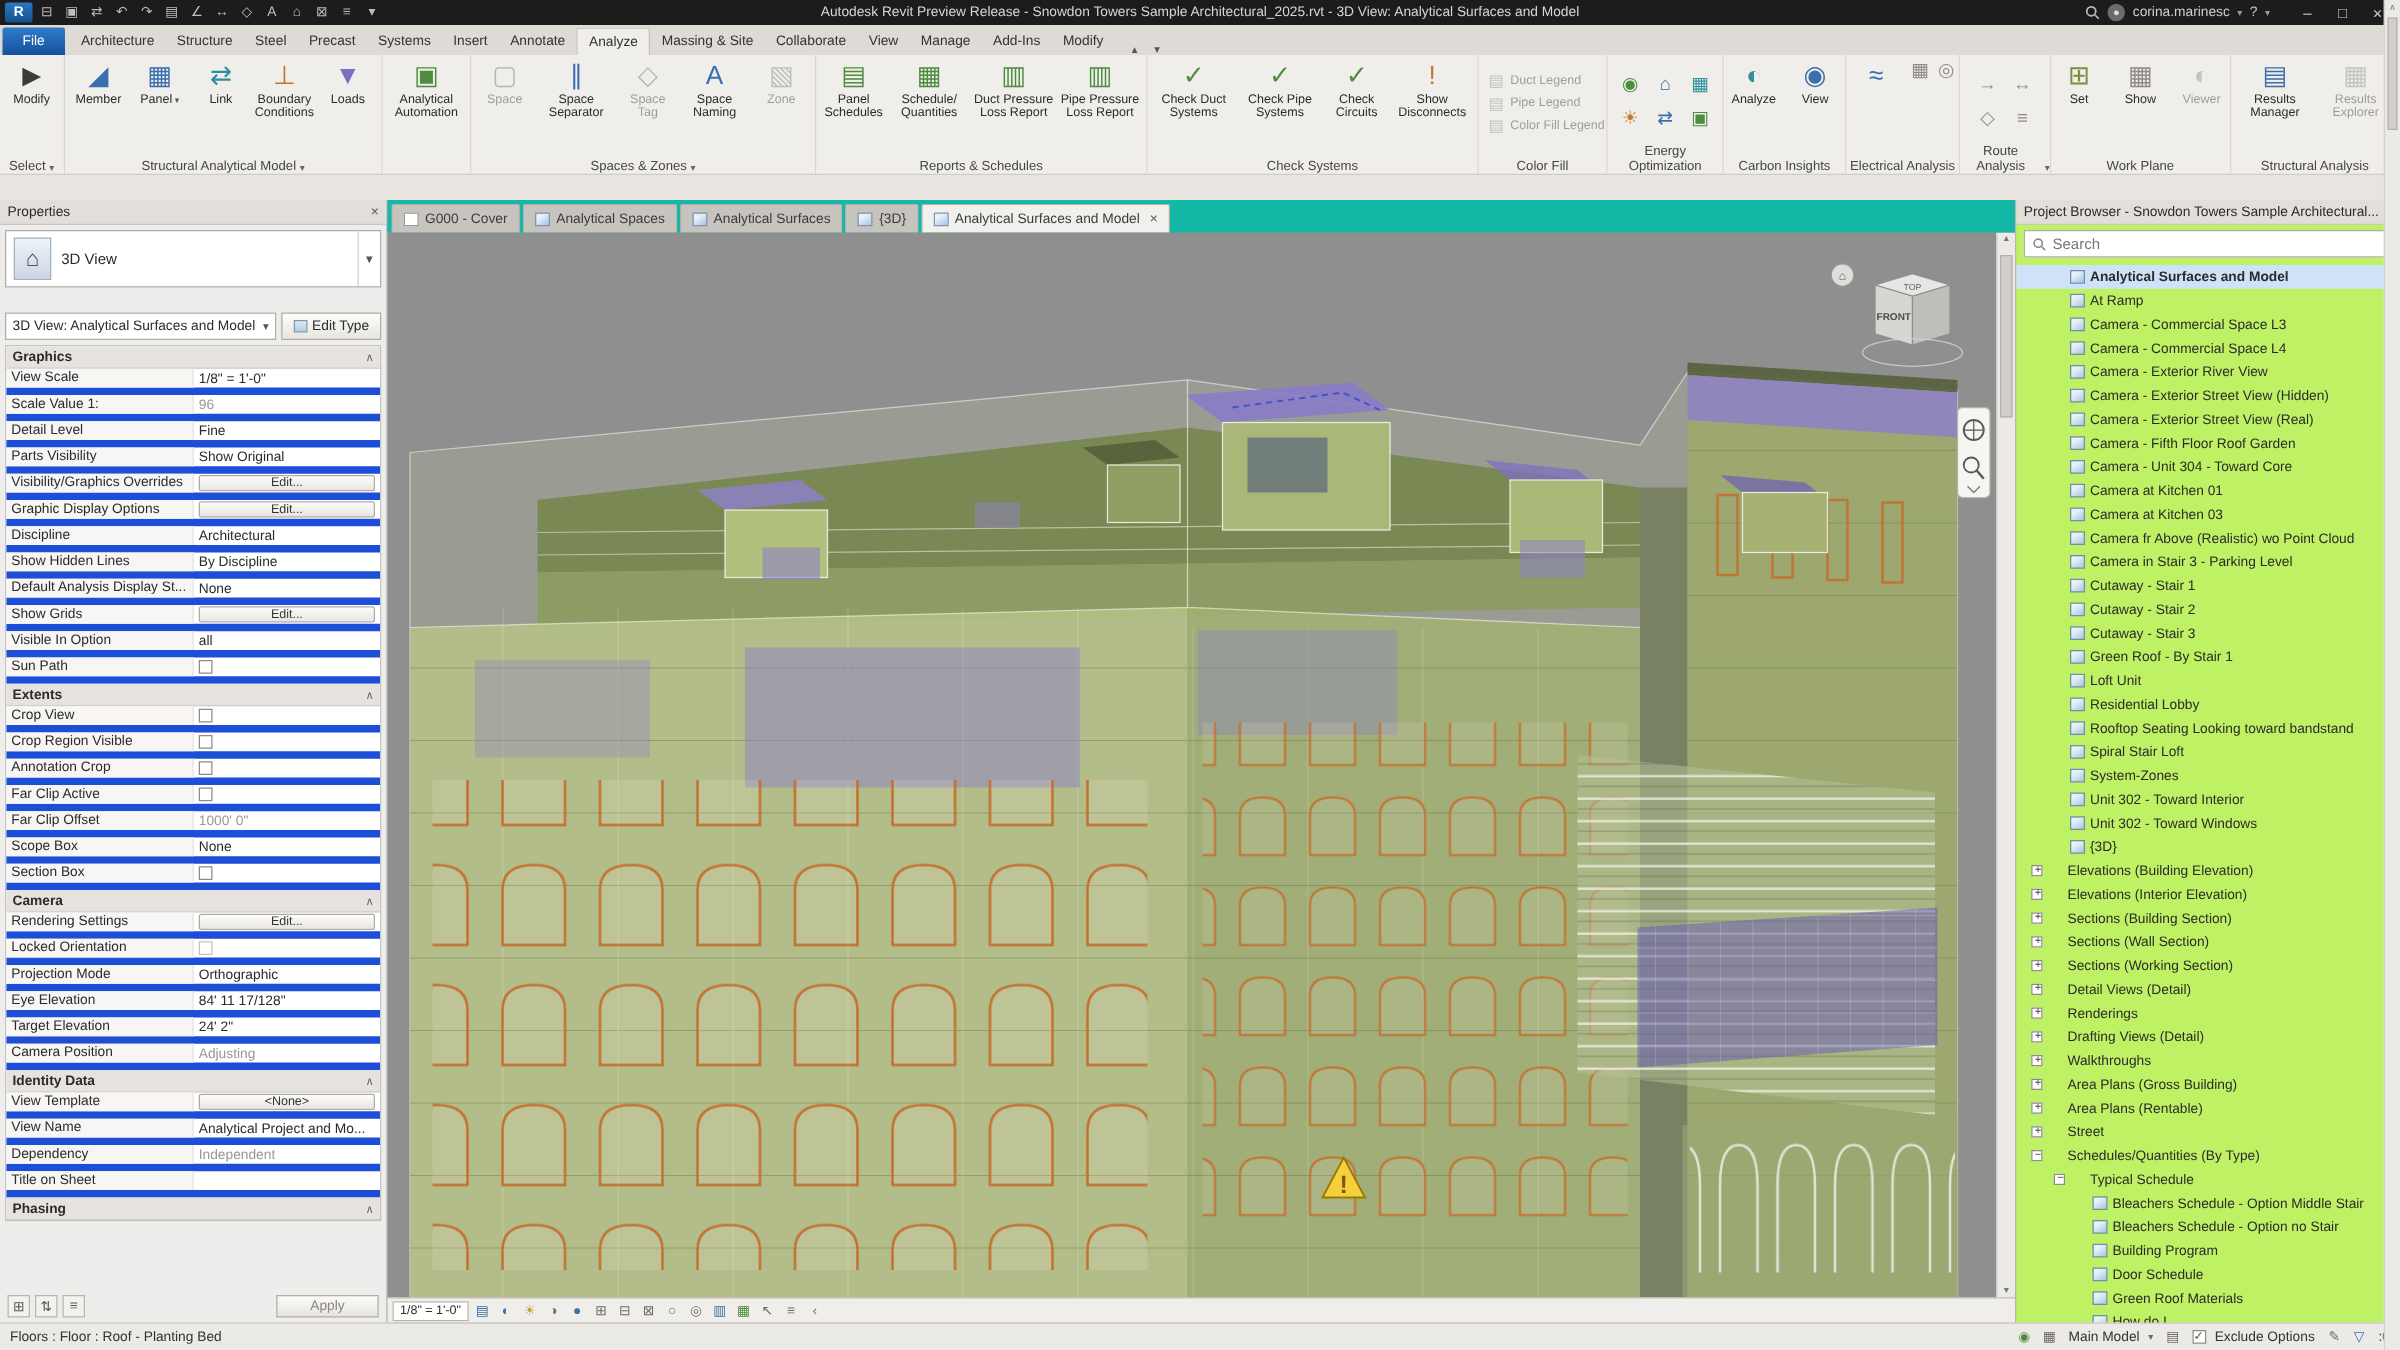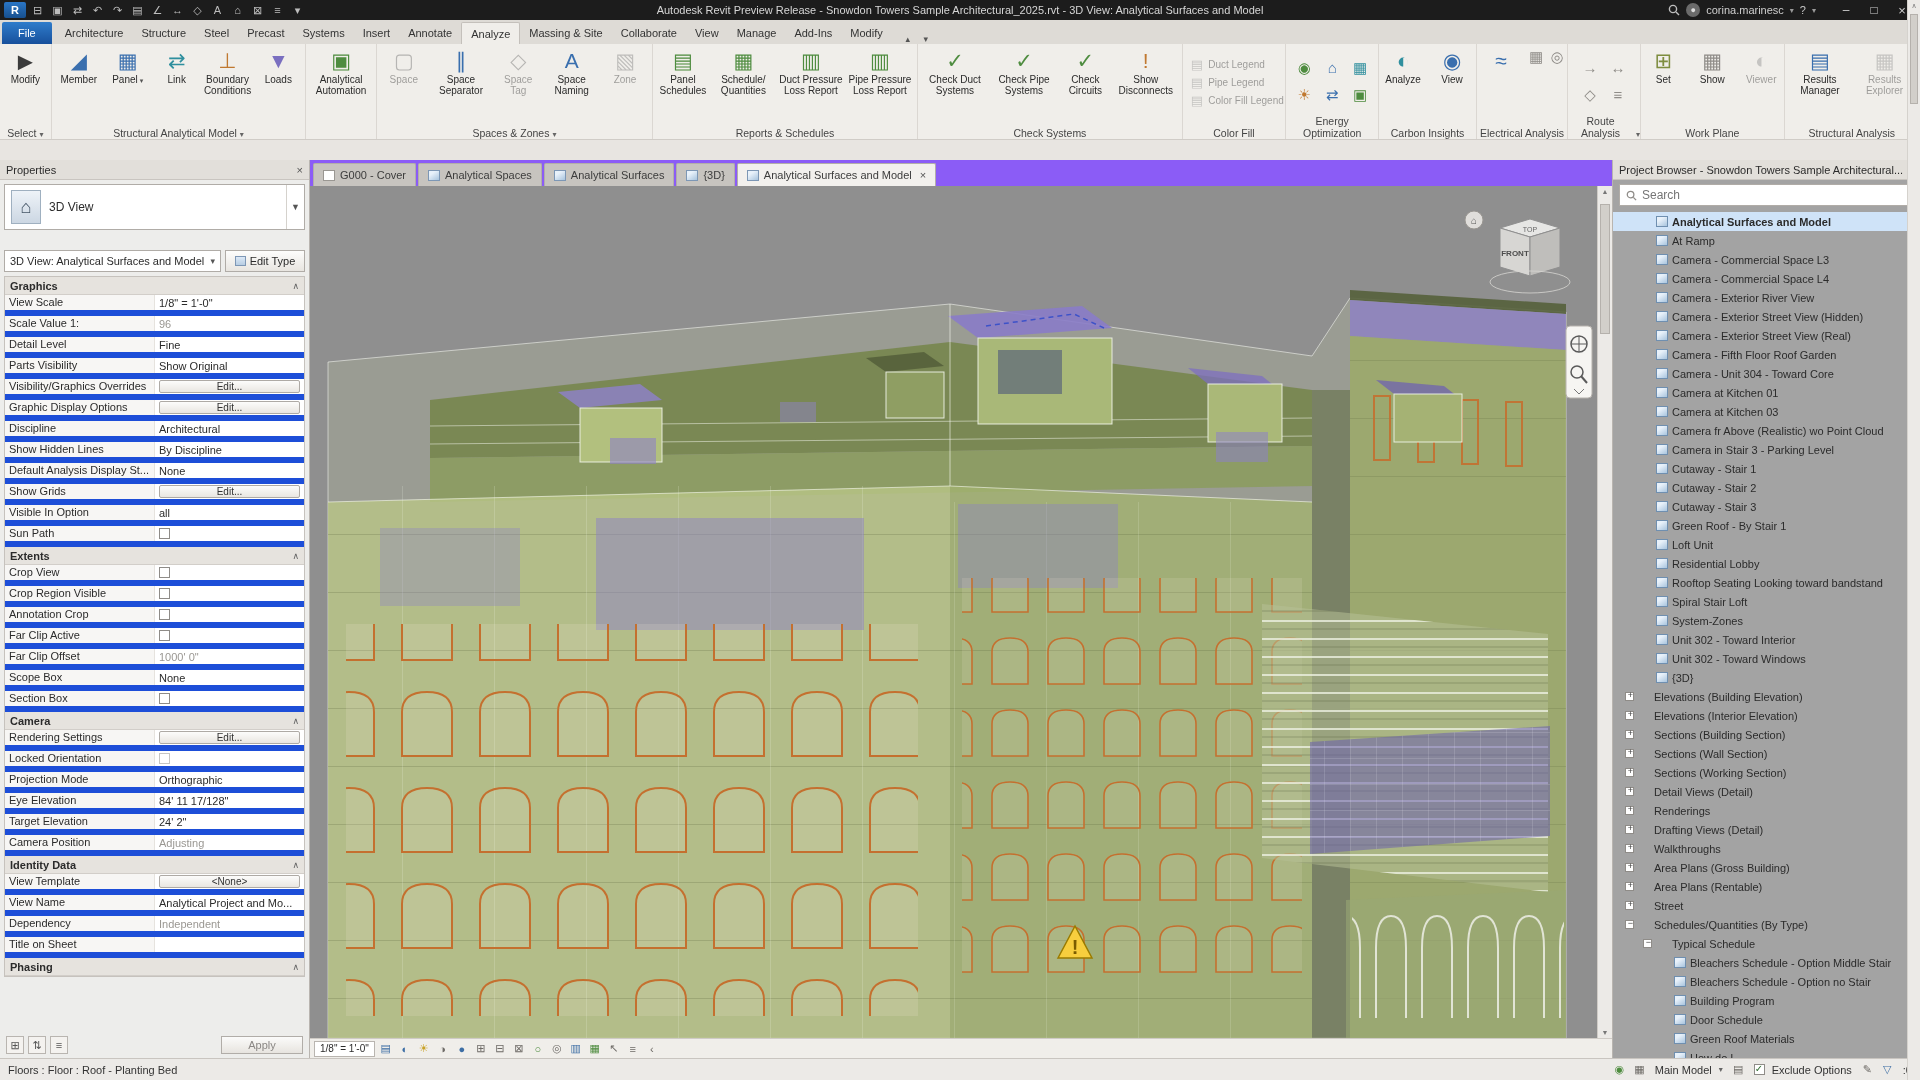--- a/index.html
+++ b/index.html
@@ -73,37 +73,37 @@
 .prv .editb,.prv .chk{display:none}
 .prv[data-t="edit"] .editb{display:block;width:100%;border:1px solid #aeaaa5;background:linear-gradient(#fcfcfb,#e9e6e1);text-align:center;font-size:10px;height:13px;line-height:12px;border-radius:2px;color:#333}
 .prv[data-t="check"] .chk{display:block;width:11px;height:11px;border:1px solid #8f8c88;background:#fff}
 .prv[data-d="true"] .tv{color:#9a9792}
 .prv[data-d="true"] .chk{opacity:.5}
 .pfoot{margin-top:auto;height:26px;display:flex;align-items:center;padding:0 6px;gap:5px;flex:0 0 auto}
 .fi{width:18px;height:18px;border:1px solid #b9b5b0;background:#f4f2ef;display:flex;align-items:center;justify-content:center;font-size:11px;color:#555}
 .apply{margin-left:auto;width:82px;height:18px;border:1px solid #b1ada8;background:linear-gradient(#fbfbfa,#e7e4df);color:#8a8784;display:flex;align-items:center;justify-content:center}
 
 .center{flex:1;display:flex;flex-direction:column;min-width:0;background:#8f8f8f}
-.vtabs{height:26px;background:#8b5cf6;display:flex;gap:2px;padding:3px 3px 0;flex:0 0 auto}
+.vtabs{height:26px;background:#14b8a6;display:flex;gap:2px;padding:3px 3px 0;flex:0 0 auto}
 .vtab{height:23px;background:#c7c4bf;border:1px solid #b2aea9;border-bottom:none;display:flex;align-items:center;gap:5px;padding:0 9px;color:#3c3c3c;white-space:nowrap;border-radius:2px 2px 0 0}
 .vtab[data-active="true"]{background:#f2f0ed}
 .vic{width:12px;height:11px;border:1px solid #7d97b5;background:linear-gradient(145deg,#e8f1fa 30%,#a8c4de);flex:0 0 auto}
 .vtab[data-icon="sheet"] .vic{background:#fff;border-color:#9a9792}
 .vtab .xx{display:none;color:#555;margin-left:3px}
 .vtab[data-closable="true"] .xx{display:inline}
 .canvas{flex:1;position:relative;min-height:0;overflow:hidden}
 svg.scene{position:absolute;inset:0;width:100%;height:100%}
 .vscroll{position:absolute;right:0;top:0;bottom:0;width:15px;background:#eceae7;border-left:1px solid #cfcbc6;display:flex;flex-direction:column;align-items:center;justify-content:space-between;font-size:7px;color:#777;padding:2px 0}
 .vthumb{position:absolute;top:18px;right:2px;width:10px;height:130px;background:#d2cfca;border:1px solid #b5b1ac}
 .vbar{height:20px;background:#f0eeea;border-top:1px solid #cfcbc6;display:flex;align-items:center;padding:0 4px;gap:2px;flex:0 0 auto}
 .vscale{border:1px solid #b9b5b0;background:#fff;height:16px;display:flex;align-items:center;padding:0 5px;font-size:10px;white-space:nowrap}
 .vico{width:18px;height:16px;display:flex;align-items:center;justify-content:center;font-size:11px}
 .vico[data-c="blue"]{color:#3d6ea5}.vico[data-c="gray"]{color:#6e6b67}.vico[data-c="yellow"]{color:#c9a227}.vico[data-c="green"]{color:#4e8c3f}
 
-.browser{width:308px;background:#a3a3a3;border-left:1px solid #b9b5b0;display:flex;flex-direction:column}
+.browser{width:308px;background:#bef264;border-left:1px solid #b9b5b0;display:flex;flex-direction:column}
 .bhead{height:20px;background:#e2dfda;display:flex;align-items:center;padding:0 6px;border-bottom:1px solid #c9c5c0;white-space:nowrap;overflow:hidden;flex:0 0 auto}
 .bhead .x{margin-left:auto;color:#555}
 .bsearch{margin:4px 6px;height:22px;border:1px solid #b0aca7;background:#fff;display:flex;align-items:center;gap:5px;padding:0 6px;flex:0 0 auto}
 .bsearch input{border:none;outline:none;flex:1;font-size:12px;color:#333;background:transparent}
 .btree{flex:1;overflow:hidden;position:relative;padding-top:2px}
 .ti{height:19px;display:flex;align-items:center;gap:4px;white-space:nowrap;color:#2b2b2b;padding-right:4px;overflow:hidden}
 .ti[data-lv="1"]{padding-left:12px}.ti[data-lv="2"]{padding-left:30px}.ti[data-lv="3"]{padding-left:48px}
 .ti[data-sel="true"]{background:#cfe3f8;font-weight:bold}
 .exp{width:9px;height:9px;border:1px solid #8f8c88;background:#fff;font-size:9px;line-height:7px;text-align:center;color:#444;flex:0 0 auto;position:relative}
 .exp::before{position:absolute;left:0;top:-1px;width:9px;text-align:center}

